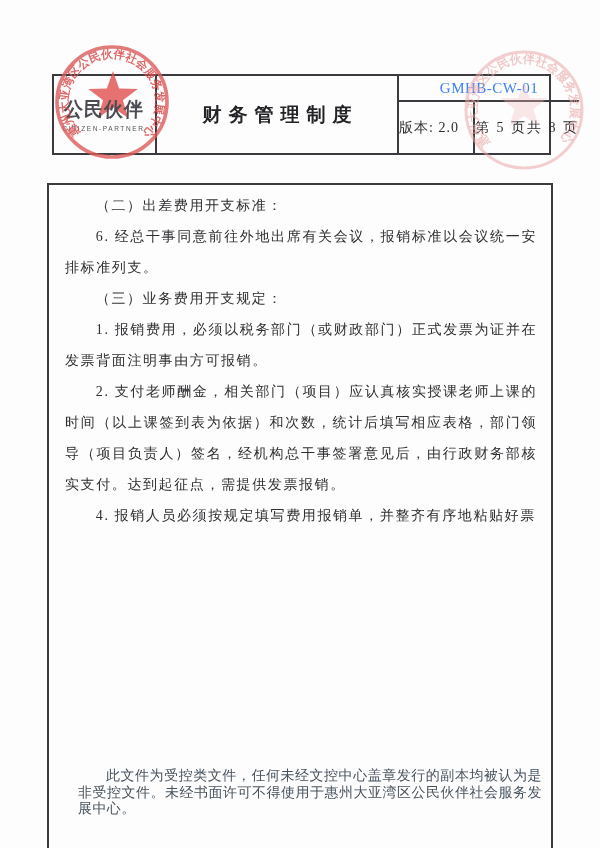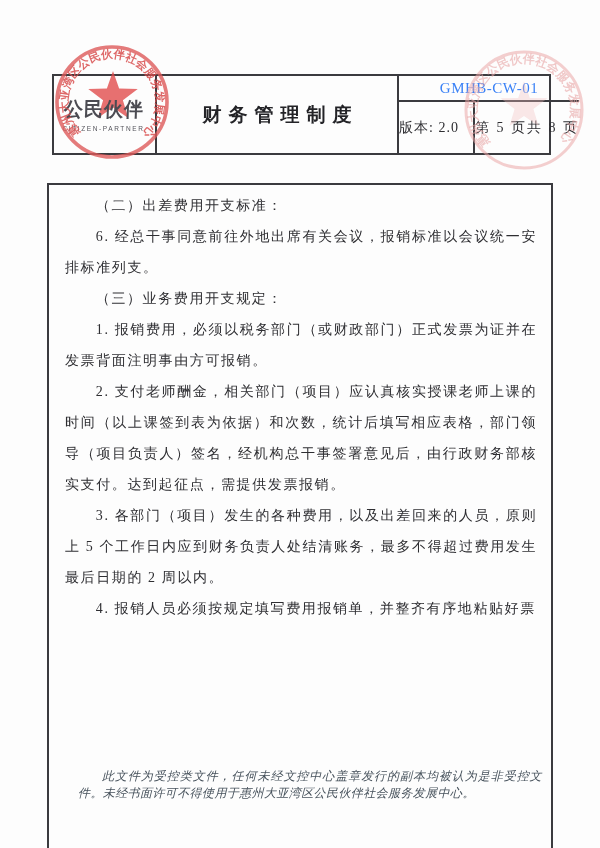--- a/index.html
+++ b/index.html
@@ -83,22 +83,22 @@
   .content-box p{
     margin:0;
     font-size:14px;line-height:31px;letter-spacing:1.6px;
     text-align:justify;text-justify:inter-ideograph;
     text-indent:2.2em;
     color:#2e2e32;
   }
   
   .footer-note{
     position:absolute;left:78px;top:768px;width:464px;
-    font-size:12px;line-height:16.5px;letter-spacing:0.4px;
-    color:#47525c;text-align:justify;text-indent:2em;font-style:italic;
+    font-size:14px;line-height:16.5px;letter-spacing:0.4px;
+    color:#47525c;text-align:justify;text-indent:2em;
   }
 </style>
 </head>
 <body>
 
 <div class="page">
 
   <svg class="stamp-star-svg" width="130" height="130" viewBox="0 0 130 130" aria-hidden="true">
     <polygon transform="translate(66,60)" points="0,-26 6.11,-8.41 24.73,-8.03 9.89,3.21 15.28,21.03 0,10.4 -15.28,21.03 -9.89,3.21 -24.73,-8.03 -6.11,-8.41" fill="#e04848" opacity="0.78"></polygon>
   </svg>
@@ -149,19 +149,18 @@
       <textPath href="#arcR" startOffset="1">惠州大亚湾区公民伙伴社会服务发展中心</textPath>
     </text>
   </svg>
 
   <div class="content-box">
     <p>（二）出差费用开支标准：</p>
     <p>6. 经总干事同意前往外地出席有关会议，报销标准以会议统一安排标准列支。</p>
     <p>（三）业务费用开支规定：</p>
     <p>1. 报销费用，必须以税务部门（或财政部门）正式发票为证并在发票背面注明事由方可报销。</p>
     <p>2. 支付老师酬金，相关部门（项目）应认真核实授课老师上课的时间（以上课签到表为依据）和次数，统计后填写相应表格，部门领导（项目负责人）签名，经机构总干事签署意见后，由行政财务部核实支付。达到起征点，需提供发票报销。</p>
-    <p>3. 各部门（项目）发生的各种费用，以及出差回来的人员，原则上 5 个工作日内应到财务负责人处结清账务，最多不得超过费用发生最后日期的 2 周以内。</p>
     <p>4. 报销人员必须按规定填写费用报销单，并整齐有序地粘贴好票</p>
   </div>
 
   <div class="footer-note">此文件为受控类文件，任何未经文控中心盖章发行的副本均被认为是非受控文件。未经书面许可不得使用于惠州大亚湾区公民伙伴社会服务发展中心。</div>
 
 </div>
 
 </body></html>

